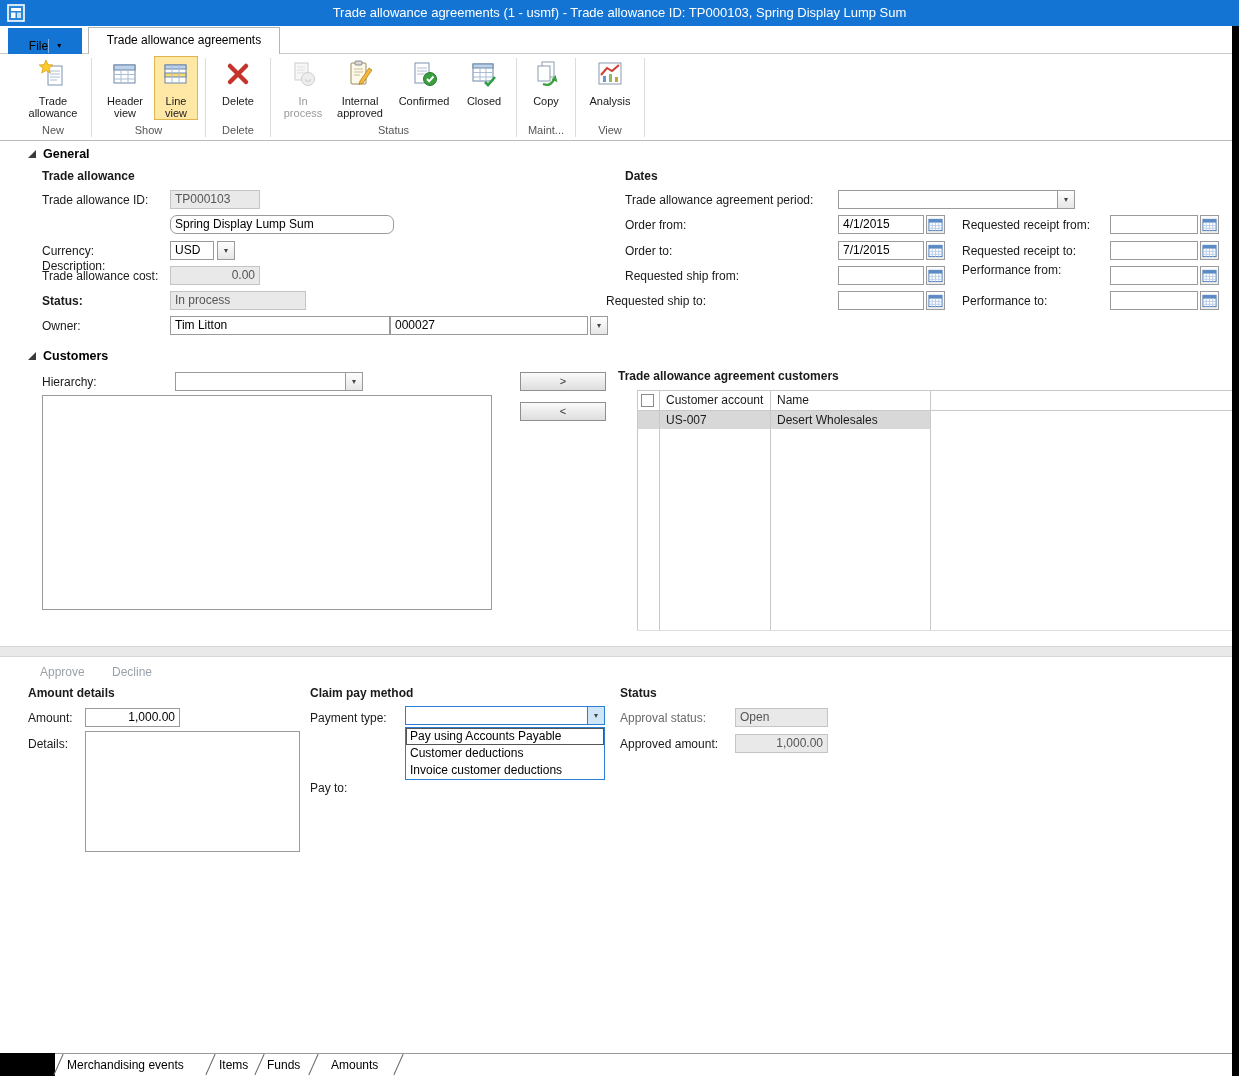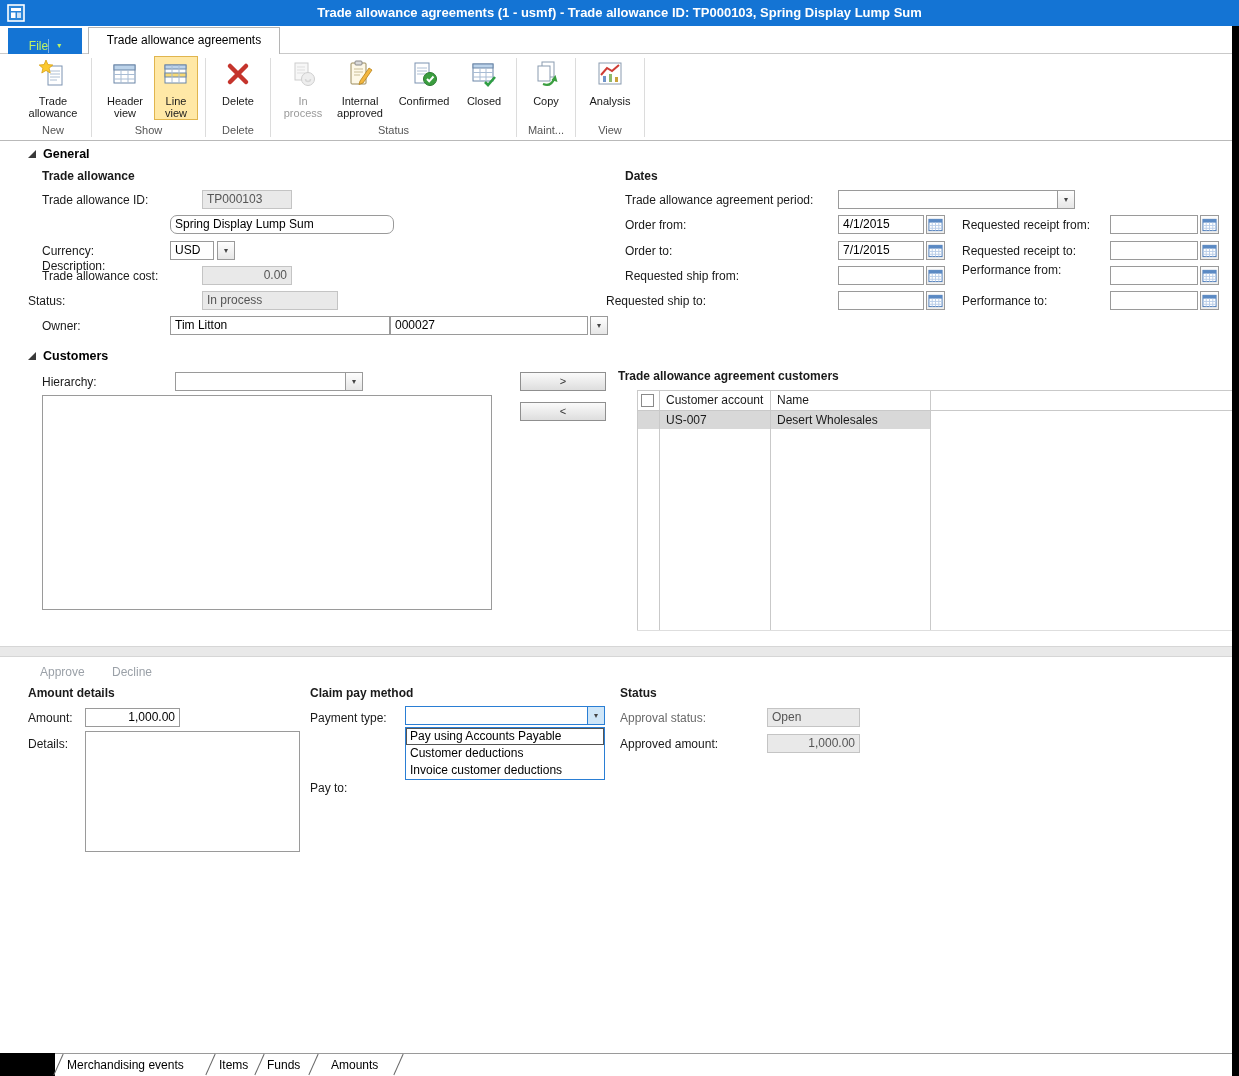--- a/index.html
+++ b/index.html
@@ -3,29 +3,29 @@
 <meta charset="utf-8">
 <style>
   * { box-sizing: border-box; margin: 0; padding: 0; }
   html,body { background:#000; }
   #screen {
     position: relative; width: 1239px; height: 1076px;
     background:#000; overflow: hidden;
     font-family: "Liberation Sans", sans-serif; color:#000;
   }
   
-  .titlebar { position:absolute; left:0; top:0; width:1239px; height:26px; background:#1474d4;font-weight:bold; }
+  .titlebar { position:absolute; left:0; top:0; width:1239px; height:26px; background:#1474d4; }
   .titlebar .ttl { position:absolute; left:0; top:0; width:100%; height:26px; line-height:26px;
     text-align:center; color:#fff; font-size:13px; white-space:nowrap; }
   .titlebar .appico { position:absolute; left:7px; top:4px; }
   
   .menubar { position:absolute; left:0; top:26px; width:1232px; height:28px; background:#fff;
     border-bottom:1px solid #c9c9c9; }
   .filebtn { position:absolute; left:8px; top:2px; width:74px; height:36px; background:#1474d4;
-    color:#bef264; font-size:12px; display:flex; align-items:center; justify-content:center; gap:0; }
+    color:#000000; font-size:12px; display:flex; align-items:center; justify-content:center; gap:0; }
   .filebtn .caret { font-size:8px; border-left:1px solid rgba(255,255,255,.45); padding-left:8px; line-height:14px; }
   .ribtab { position:absolute; left:88px; top:1px; width:192px; height:27px; background:#fff;
     border:1px solid #b5b5b5; border-bottom:none; font-size:12px; text-align:center; line-height:25px; }
   
   .ribbon { position:absolute; left:0; top:54px; width:1232px; height:87px; background:#fff;
     border-bottom:1px solid #b9b9b9; display:flex; align-items:stretch; padding:2px 0 0 18px; }
   .rgroup { display:flex; flex-direction:column; align-items:center; padding:0 4px; }
   .rbtns { display:flex; gap:3px; }
   .rbtn { height:64px; border:1px solid transparent; display:flex; flex-direction:column;
     align-items:center; padding-top:2px; cursor:default; }
@@ -37,21 +37,21 @@
   .rgl { margin-top:auto; font-size:11px; color:#555; padding:2px 0 4px; }
   .rsep { width:1px; background:#dcdcdc; margin:2px 3px 3px 3px; }
   
   .sec { position:absolute; display:flex; align-items:center; gap:7px; font-weight:bold;
     font-size:12.5px; }
   .tri { width:0; height:0; border-bottom:8px solid #3a3a3a; border-left:8px solid transparent; }
   .lbl { position:absolute; font-size:12px; color:#1a1a1a; white-space:nowrap; }
   .bold { font-weight:bold; }
   .fld { position:absolute; height:19px; border:1px solid #9a9a9a; background:#fff; font-size:12px;
     padding:1px 4px; line-height:15px; white-space:nowrap; overflow:hidden; }
-  .ro { background:#e9e9e9; border-color:#c4c4c4; color:#555;margin-left:32px; }
+  .ro { background:#e9e9e9; border-color:#c4c4c4; color:#555; }
   .num { text-align:right; }
   .ddbtn { position:absolute; width:18px; height:19px; border:1px solid #9a9a9a;
     background:linear-gradient(#fefefe,#e6e6e6); color:#444; font-size:8px; line-height:17px; text-align:center; }
   .calbtn { position:absolute; width:19px; height:19px; border:1px solid #9a9a9a;
     background:linear-gradient(#fdfdfd,#ececec); display:flex; align-items:center; justify-content:center; }
   .combo { position:absolute; height:19px; border:1px solid #9a9a9a; background:#fff; display:flex; }
   .combo .val { flex:1; font-size:12px; padding:1px 4px; line-height:15px; overflow:hidden; white-space:nowrap; }
   .combo .arr { width:17px; border-left:1px solid #9a9a9a; background:linear-gradient(#fefefe,#e6e6e6);
     font-size:8px; line-height:17px; text-align:center; color:#444; }
   .combo.open { border-color:#2a7ed4; }
@@ -286,21 +286,21 @@
   <div class="lbl" style="left:42px;top:218px;margin-top:41px;">Description:</div>
   <div class="fld" style="left:170px;top:215px;width:224px;border-radius:7px;">Spring Display Lump Sum</div>
 
   <div class="lbl" style="left:42px;top:244px;">Currency:</div>
   <div class="fld" style="left:170px;top:241px;width:44px;">USD</div>
   <div class="ddbtn" style="left:217px;top:241px;">▾</div>
 
   <div class="lbl" style="left:42px;top:269px;">Trade allowance cost:</div>
   <div class="fld ro num" style="left:170px;top:266px;width:90px;">0.00</div>
 
-  <div class="lbl" style="left:28px;top:294px;">Status:</div>
+  <div class="lbl" style="left:42px;top:294px;font-weight:bold;">Status:</div>
   <div class="fld ro" style="left:170px;top:291px;width:136px;">In process</div>
 
   <div class="lbl" style="left:42px;top:319px;">Owner:</div>
   <div class="fld" style="left:170px;top:316px;width:220px;">Tim Litton</div>
   <div class="fld" style="left:390px;top:316px;width:198px;">000027</div>
   <div class="ddbtn" style="left:590px;top:316px;">▾</div>
 
   <div class="lbl bold" style="left:625px;top:169px;">Dates</div>
 
   <div class="lbl" style="left:625px;top:193px;">Trade allowance agreement period:</div>

